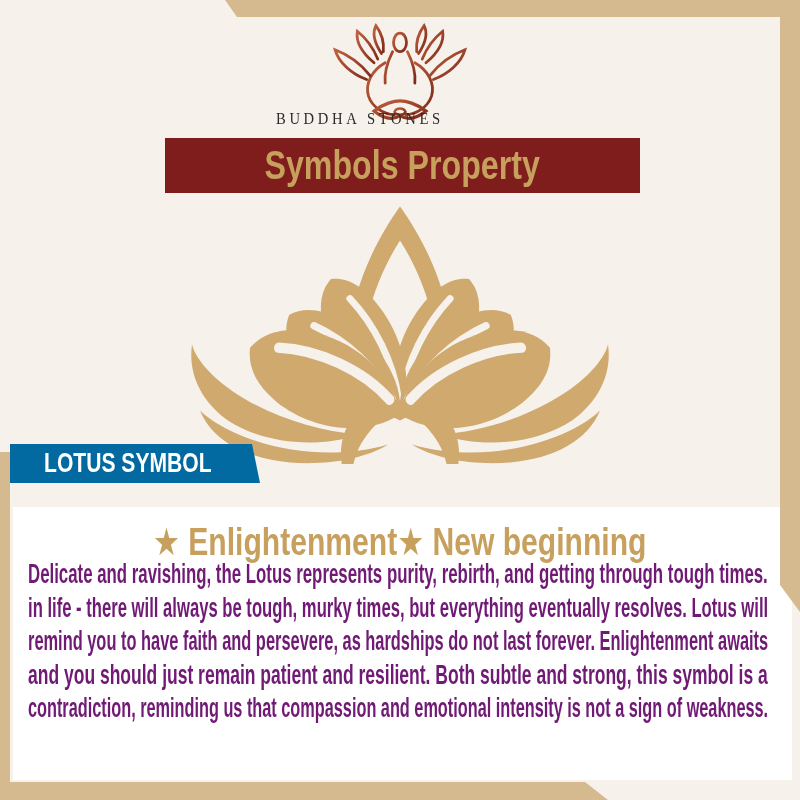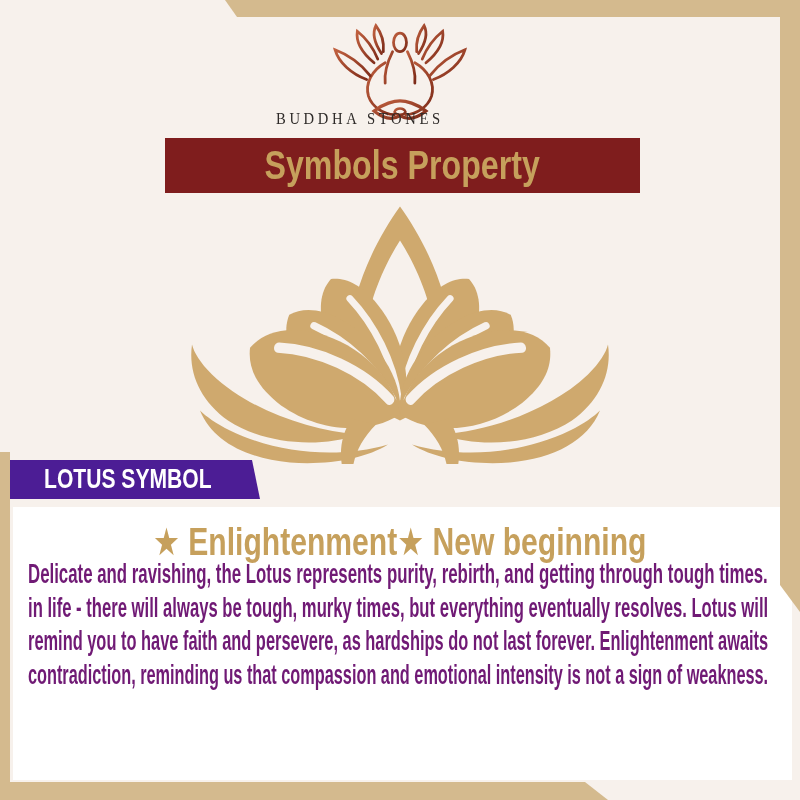--- a/index.html
+++ b/index.html
@@ -41,22 +41,22 @@
     position:absolute;left:165px;top:138px;width:475px;height:55px;z-index:2;
     background:#7f1d1d;text-align:center;line-height:55px;
   }
   .title-text{
     font-size:40px;font-weight:bold;color:#c6a05c;
   }
   
   .lotus-wrap{position:absolute;left:180px;top:198px;width:440px;height:266px;z-index:1;}
   
   .section-banner{
-    position:absolute;left:10px;top:460px;width:250px;height:39px;z-index:3;
-    background:#4c1d95;
+    position:absolute;left:10px;top:444px;width:250px;height:39px;z-index:3;
+    background:#0369a1;
     clip-path:polygon(0 0,calc(100% - 8px) 0,100% 100%,0 100%);
     line-height:39px;padding-left:34px;box-sizing:border-box;
   }
   .section-banner .label{
     font-size:27px;font-weight:bold;color:#ffffff;
   }
   
   .content-box{
     position:absolute;left:13px;top:507px;width:779px;height:273px;
     background:#ffffff;z-index:1;
@@ -173,16 +173,17 @@
   <div class="content-box"></div>
 
   <div class="content-heading">
     <span class="fit-center" data-fit="403" style="transform: scaleX(0.791749);">★ Enlightenment★ New beginning</span>
   </div>
 
   <div class="content-body">
     <div class="body-line"><span data-fit="740" style="transform: scaleX(0.622896);">Delicate and ravishing, the Lotus represents purity, rebirth, and getting through tough times.</span></div>
     <div class="body-line"><span data-fit="740" style="transform: scaleX(0.616667);">in life - there will always be tough, murky times, but everything eventually resolves. Lotus will</span></div>
     <div class="body-line"><span data-fit="740" style="transform: scaleX(0.607553);">remind you to have faith and persevere, as hardships do not last forever. Enlightenment awaits</span></div>
+    <div class="body-line"><span data-fit="740" style="transform: scaleX(0.647986);">and you should just remain patient and resilient. Both subtle and strong, this symbol is a</span></div>
     <div class="body-line"><span data-fit="740" style="transform: scaleX(0.603097);">contradiction, reminding us that compassion and emotional intensity is not a sign of weakness.</span></div>
   </div>
 
 </div>
 
 </body></html>

